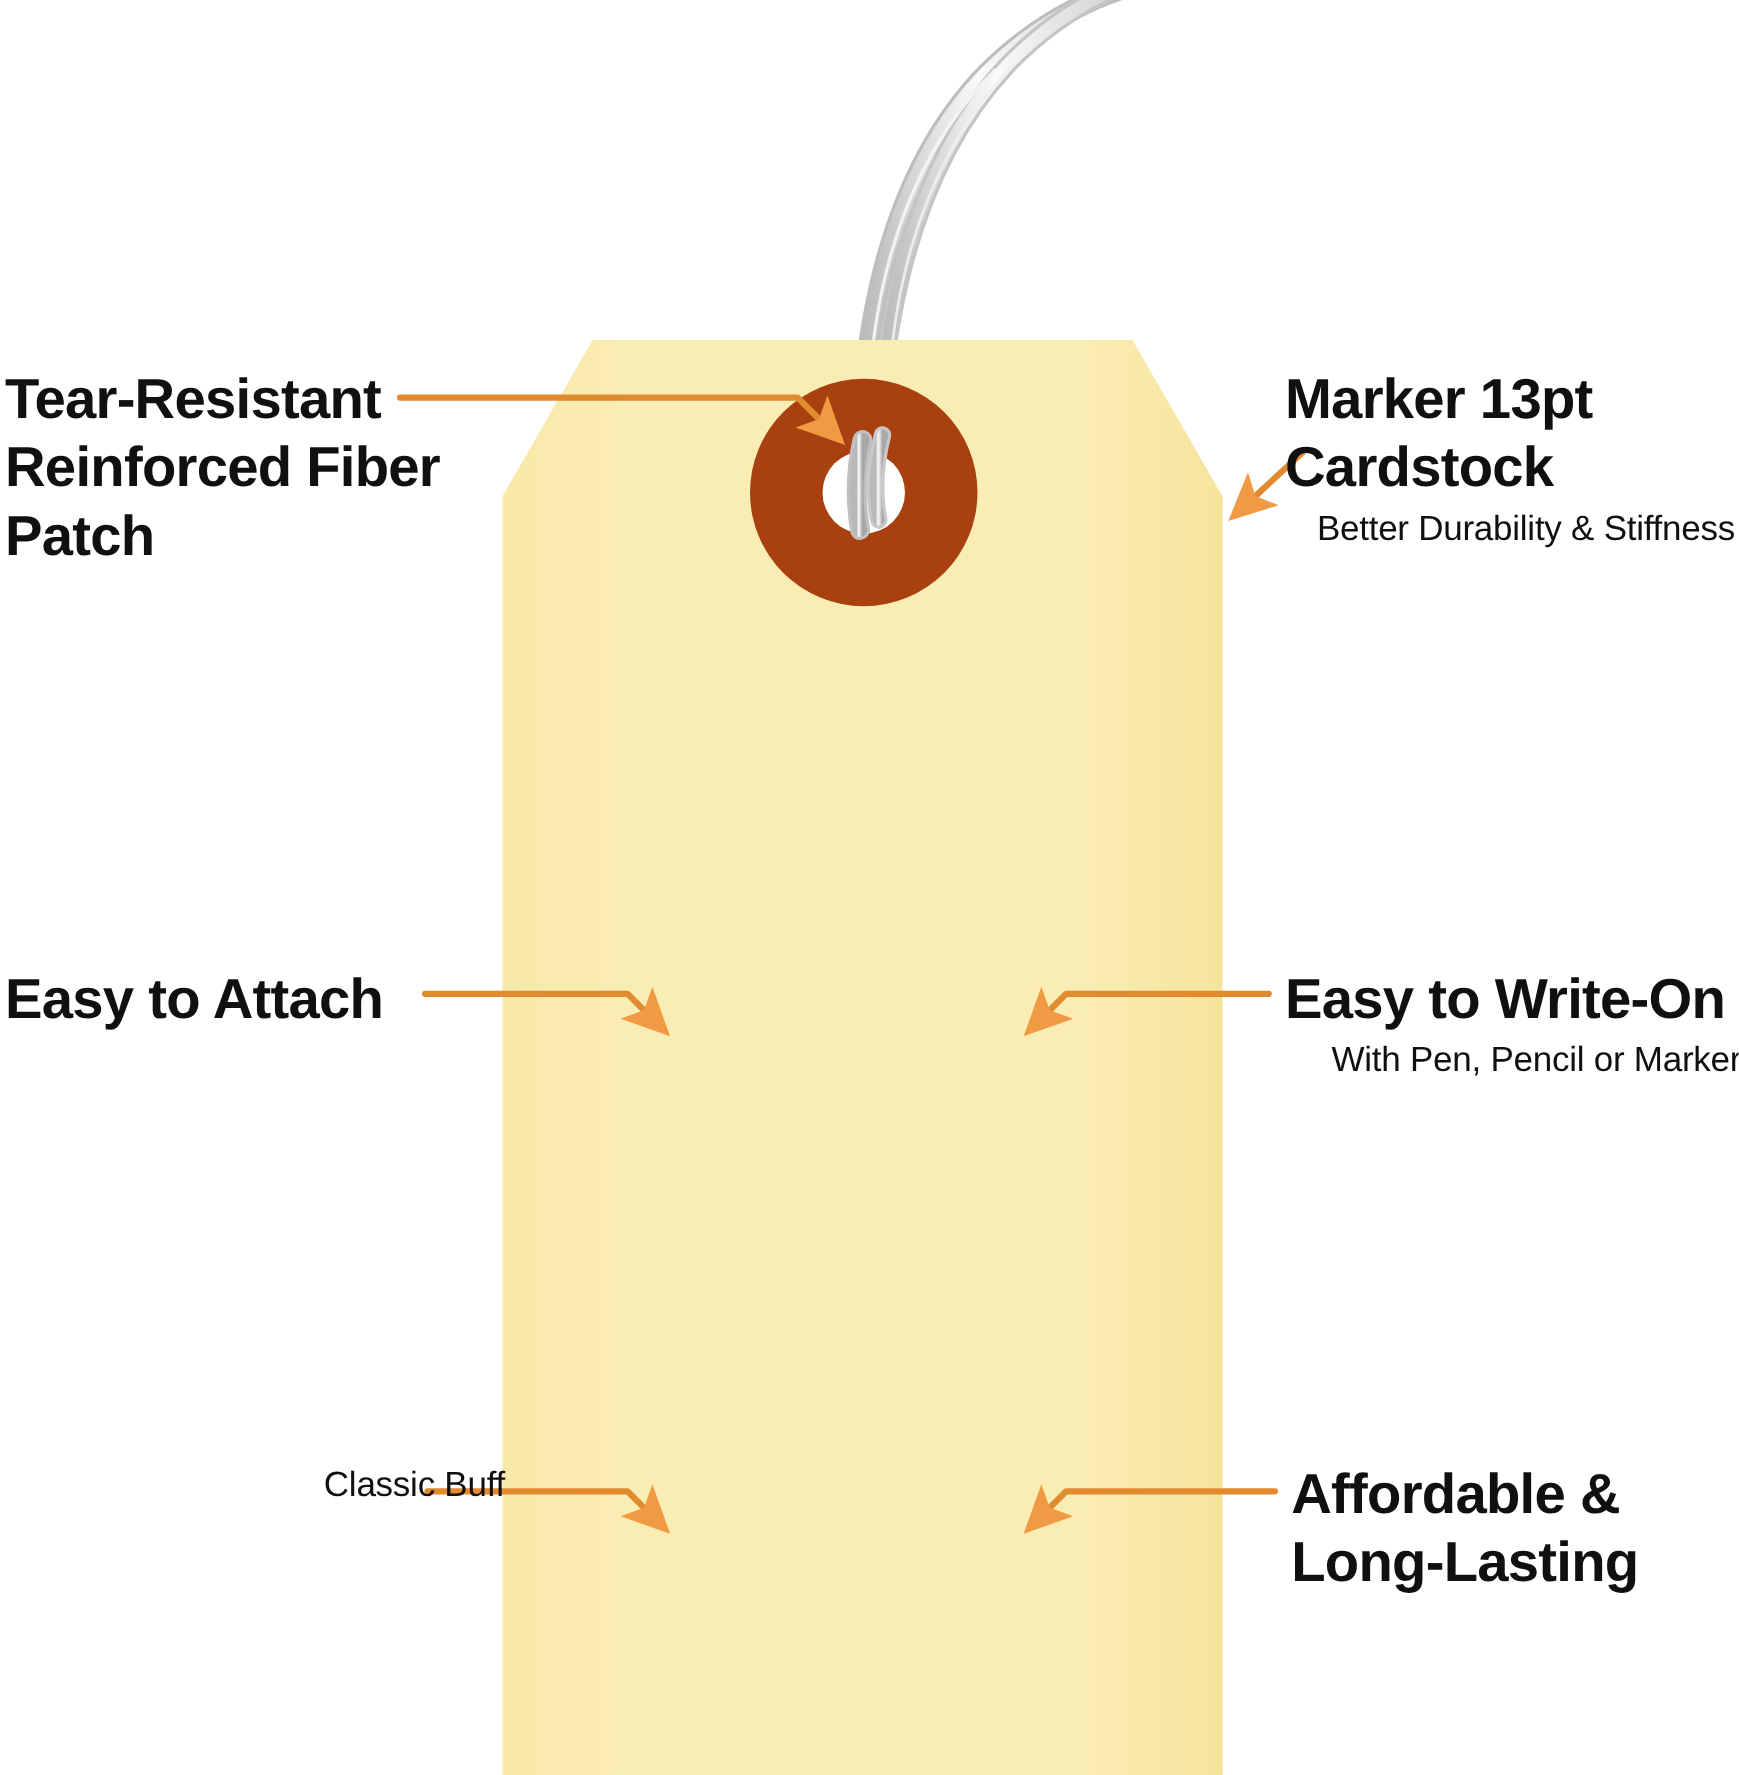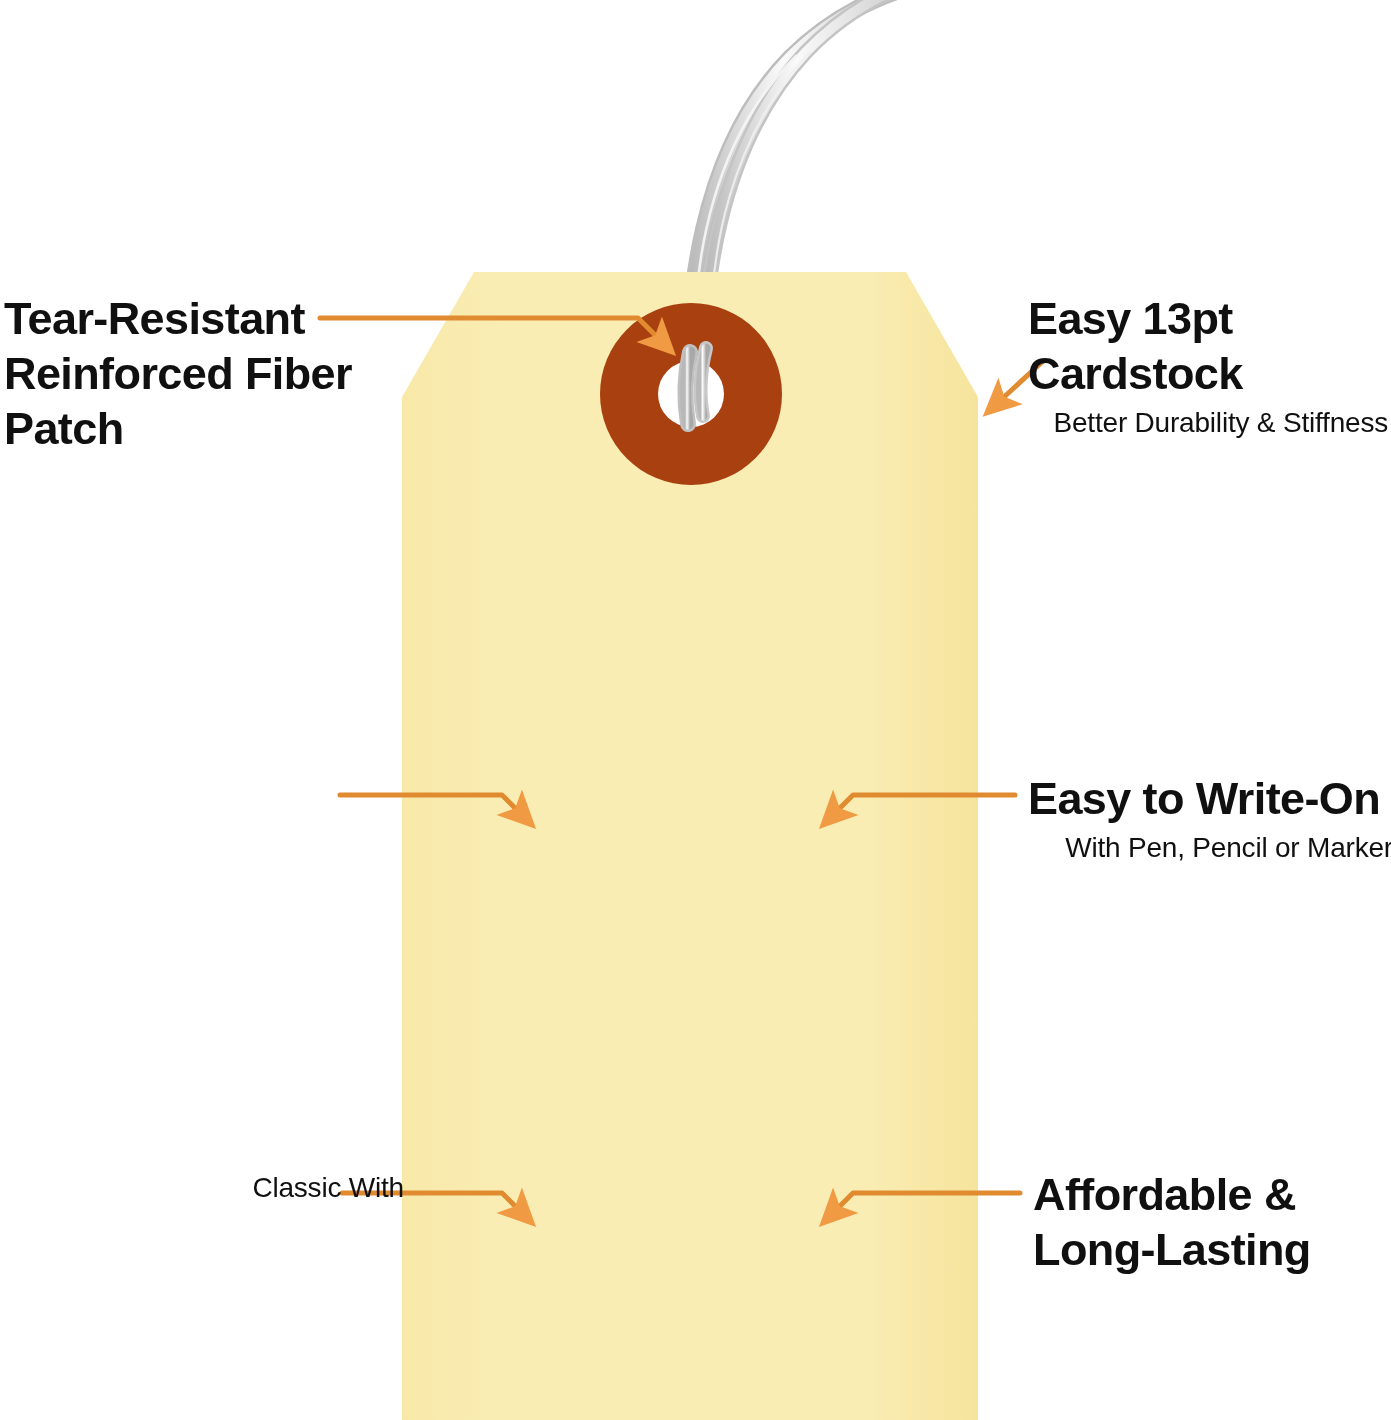--- a/index.html
+++ b/index.html
@@ -123,33 +123,37 @@
   </svg>
 
   <div class="label left" id="lbl-tear">
     <div class="title">Tear-Resistant
 Reinforced Fiber
 Patch</div>
 
   </div>
 
   <div class="label right" id="lbl-cardstock">
-    <div class="title">Easy 13pt
+    <div class="title">Marker 13pt
 Cardstock</div>
     <div class="sub">Better Durability &amp; Stiffness</div>
   </div>
 
+  <div class="label left" id="lbl-attach">
+    <div class="title">Easy to Attach</div>
+
+  </div>
 
   <div class="label right" id="lbl-writeon">
     <div class="title">Easy to Write-On</div>
     <div class="sub">With Pen, Pencil or Marker</div>
   </div>
 
   <div class="label left" id="lbl-manila">
-    <div class="sub">Classic With</div>
+    <div class="sub">Classic Buff</div>
   </div>
 
   <div class="label right" id="lbl-afford">
     <div class="title">Affordable &amp;
 Long-Lasting</div>
 
   </div>
 
 </div>
 

